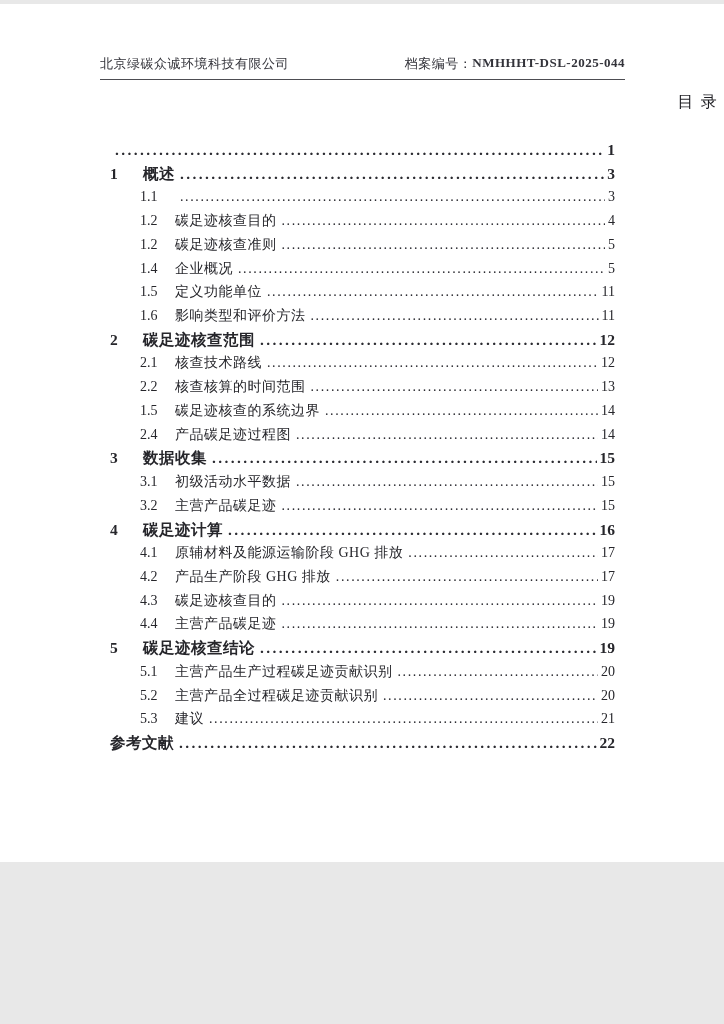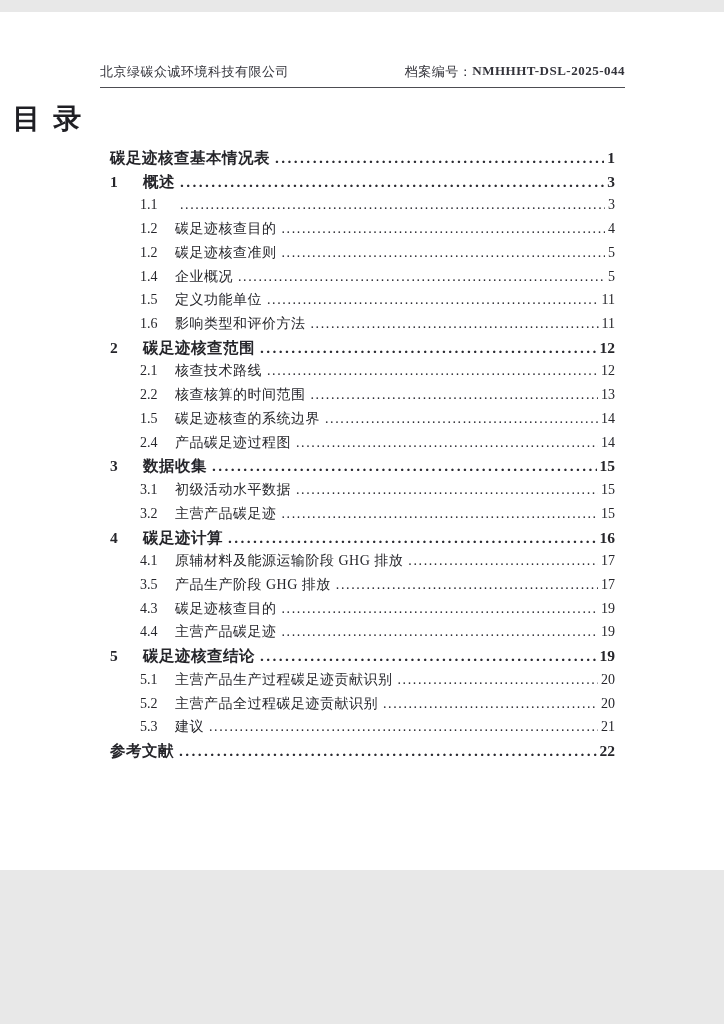--- a/index.html
+++ b/index.html
@@ -2,21 +2,21 @@
 <html><head>
 <meta charset="utf-8">
 <style>
   * { margin: 0; padding: 0; box-sizing: border-box; }
   html, body { background: #e8e8e8; }
   .page {
     position: relative;
     width: 724px;
     height: 858px;
     background: #ffffff;
-    margin: 12px auto;
+    margin: 4px auto;
     font-family: "Liberation Serif", "DejaVu Serif", serif;
     color: #26262b;
     overflow: hidden;
   }
 
   
   .header {
     position: absolute;
     left: 100px;
     right: 99px;
@@ -32,23 +32,23 @@
   }
   .header .doc-no { display: flex; font-weight: bold; }
   .header .doc-no .lbl { font-weight: normal; }
 
   
   .doc-title {
     position: absolute;
     top: 88px;
     left: 0;
     right: 0;
-    text-align: left;
-    font-size: 28px;
-    font-weight: bold;
+    text-align: right;
+    font-size: 16px;
+    font-weight: normal;
     letter-spacing: 0.45em;
     text-indent: 0.45em;
     color: #1f1f24;
   }
 
   
   .toc {
     position: absolute;
     left: 110px;
     right: 109px;
@@ -109,21 +109,20 @@
       <span class="lbl">档案编号：</span>
       <span class="val">NMHHHT-DSL-2025-044</span>
     </span>
   </div>
 
   <div class="doc-title">目录</div>
 
   <div class="toc">
     <div class="toc-row level0 bold">
       <span class="num empty"></span>
-      <span class="label">碳足迹核查基本情况表</span>
       <span class="leader"></span>
       <span class="page-num">1</span>
     </div>
 
     <div class="toc-row level0 bold">
       <span class="num">1</span>
       <span class="label">概述</span>
       <span class="leader"></span>
       <span class="page-num">3</span>
     </div>
@@ -233,21 +232,21 @@
     </div>
 
     <div class="toc-row level1">
       <span class="num">4.1</span>
       <span class="label">原辅材料及能源运输阶段 GHG 排放</span>
       <span class="leader"></span>
       <span class="page-num">17</span>
     </div>
 
     <div class="toc-row level1">
-      <span class="num">3.5</span>
+      <span class="num">4.2</span>
       <span class="label">产品生产阶段 GHG 排放</span>
       <span class="leader"></span>
       <span class="page-num">17</span>
     </div>
 
     <div class="toc-row level1">
       <span class="num">4.3</span>
       <span class="label">碳足迹核查目的</span>
       <span class="leader"></span>
       <span class="page-num">19</span>

